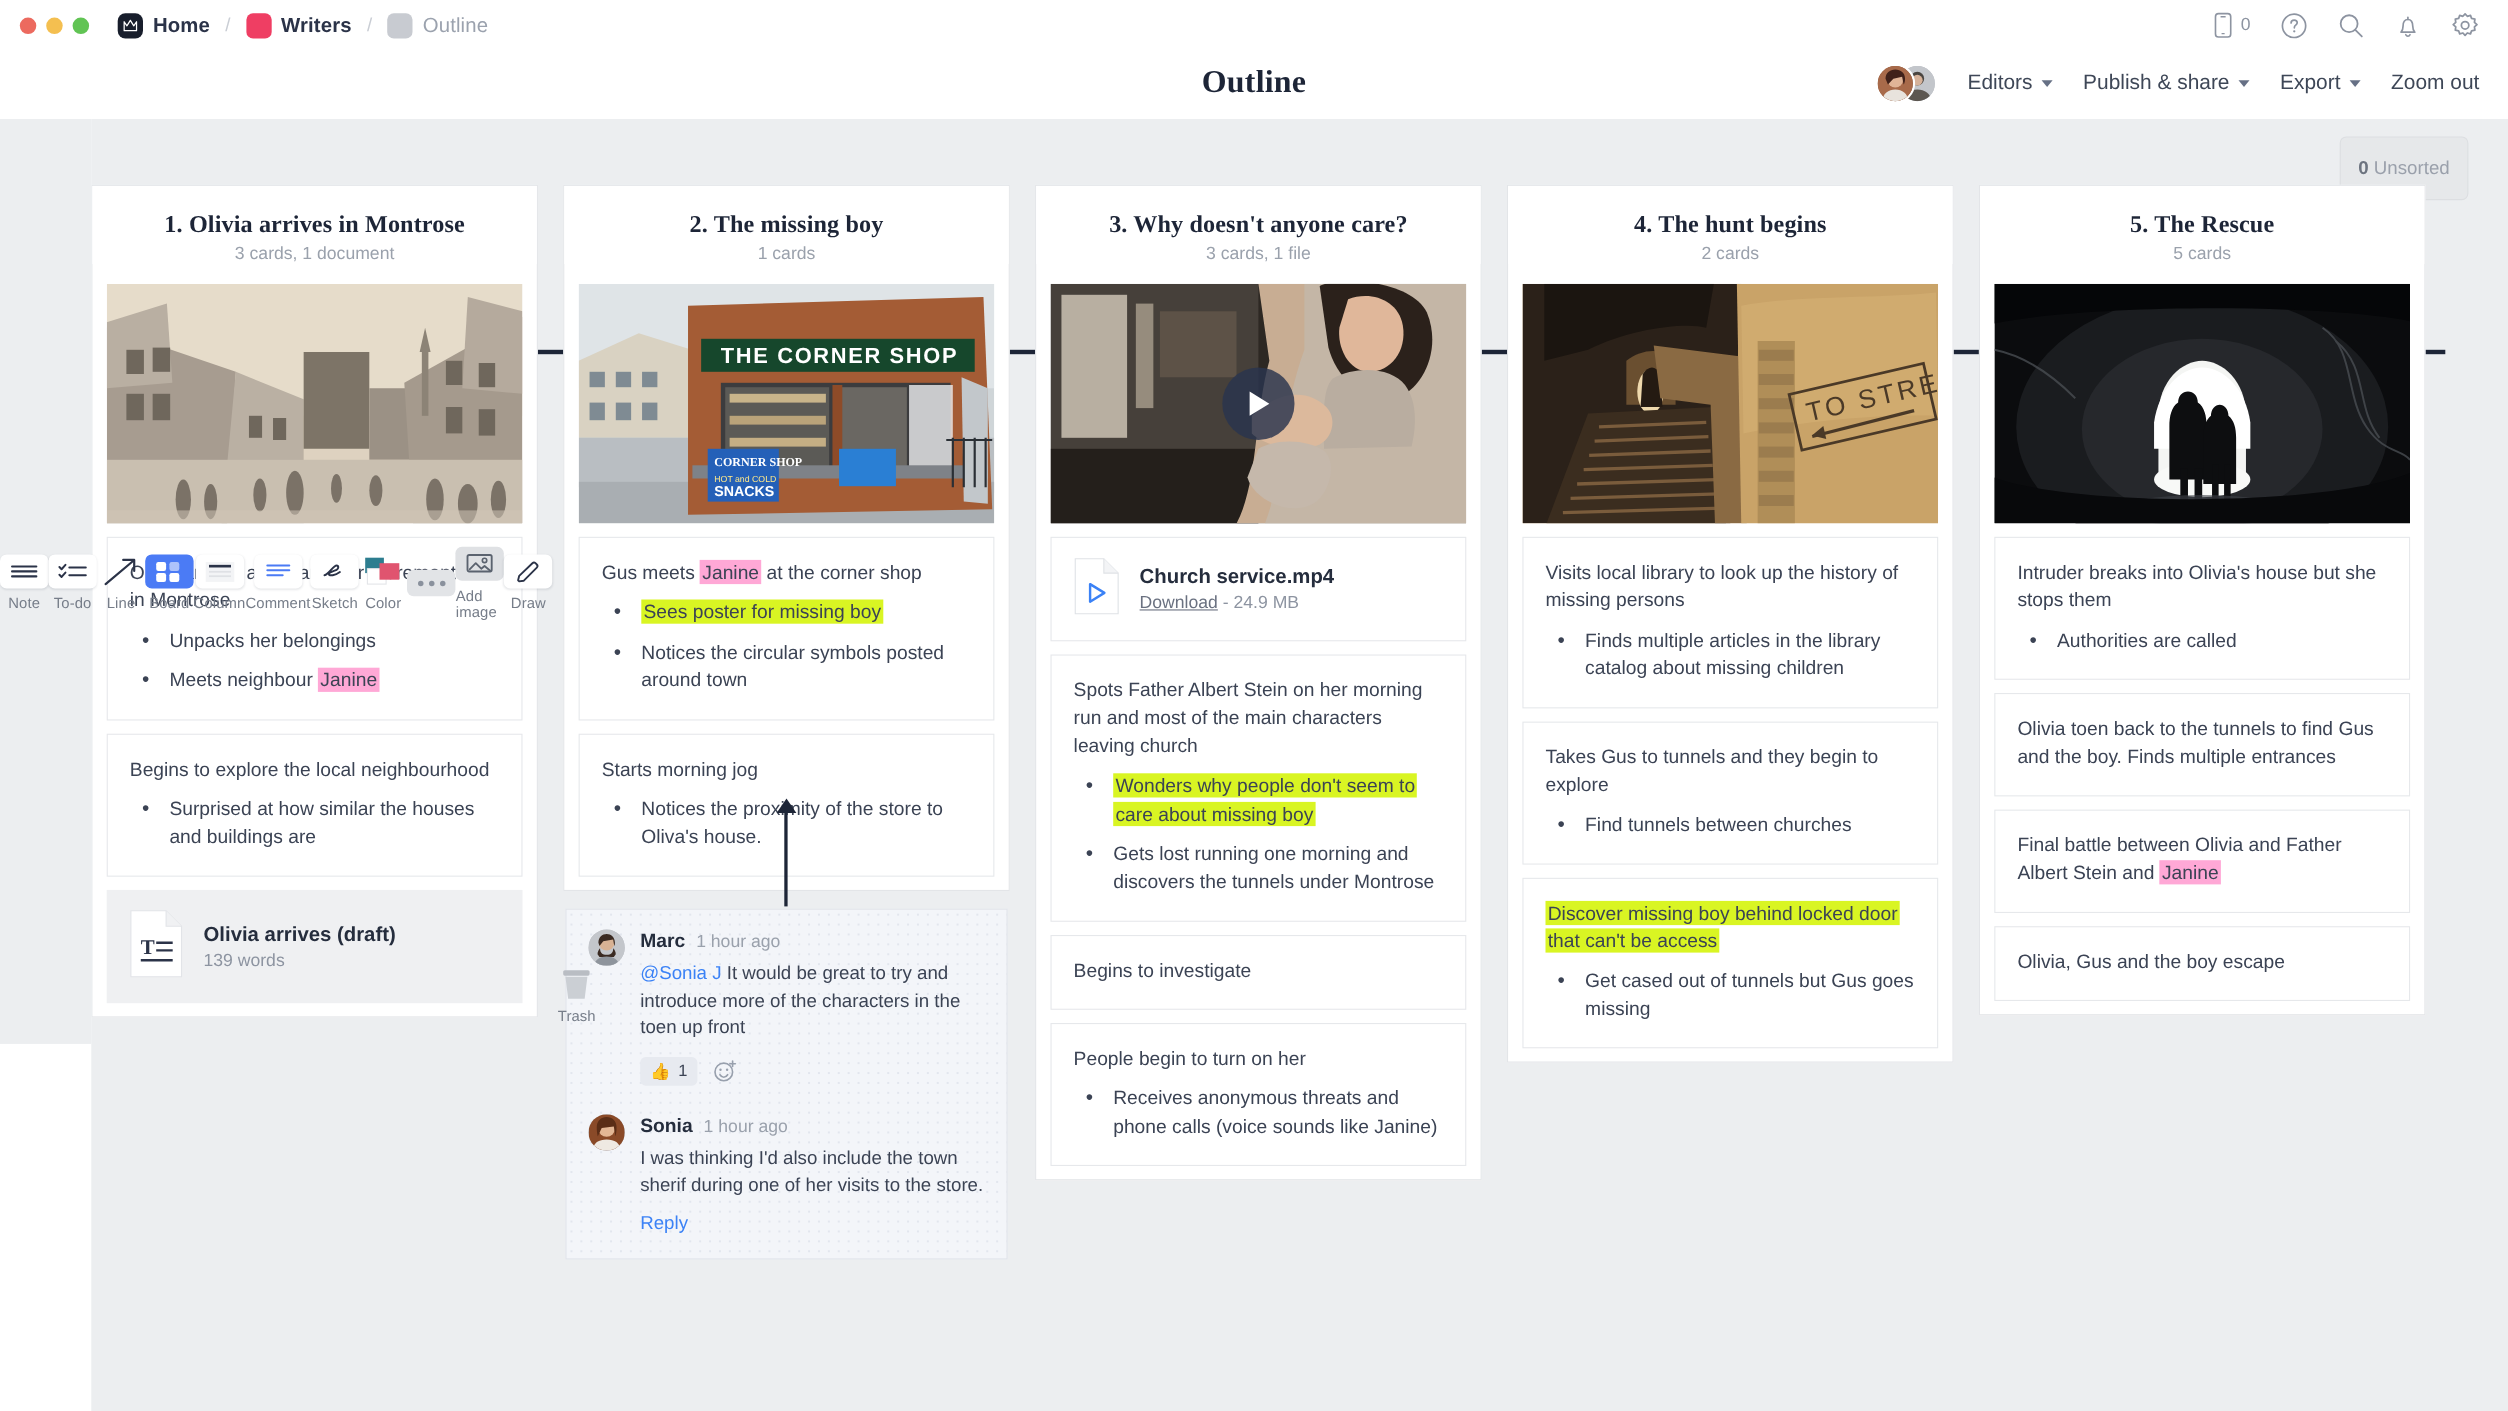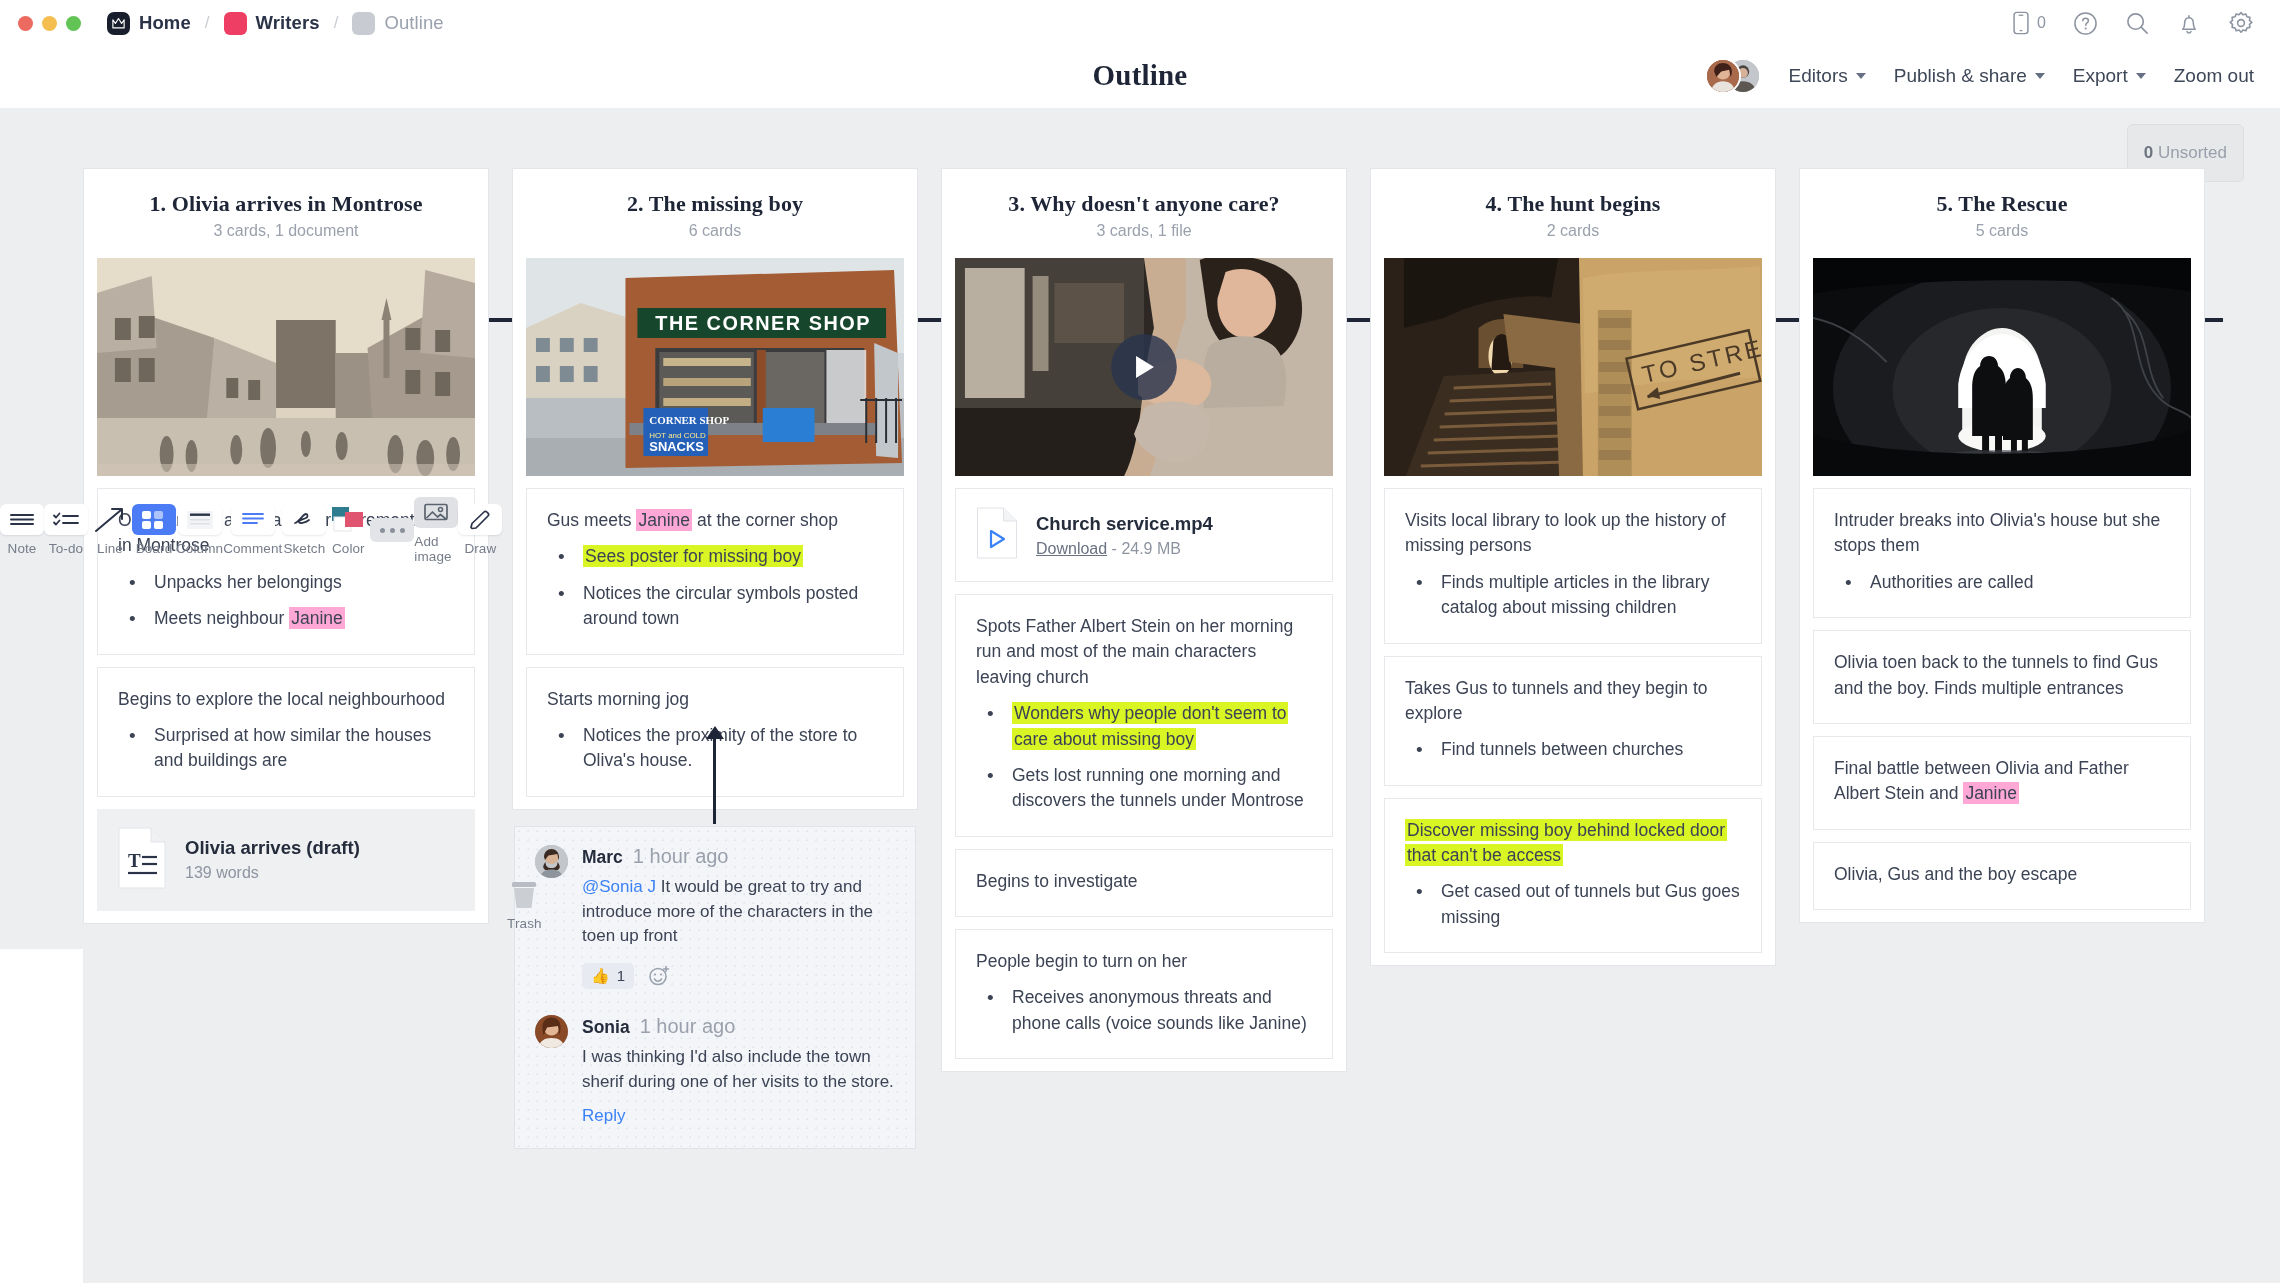--- a/index.html
+++ b/index.html
@@ -179,21 +179,21 @@
     position: absolute; z-index: 3;
     width: 0; height: 0;
     border-left: 9px solid transparent; border-right: 9px solid transparent;
     border-bottom: 13px solid #1d2537;
   }
   .cmt { display: flex; gap: 14px; }
   .cmt + .cmt { margin-top: 26px; }
   .cavatar { flex: 0 0 auto; width: 33px; height: 33px; border-radius: 50%; overflow: hidden; background: #b9bcc2; }
   .cbody { flex: 1 1 auto; }
   .cname { font-size: 17.5px; font-weight: bold; color: #252d3d; }
-  .ctime { font-size: 20px; color: #9aa1ac; margin-left: 10px; font-weight: normal; margin-top: 12px; }
+  .ctime { font-size: 16px; color: #9aa1ac; margin-left: 10px; font-weight: normal; margin-top: 12px; }
   .ctext { font-size: 17px; line-height: 1.45; color: #3b4354; margin-top: 7px; }
   .mention { color: #3b82f6; }
   .reactions { display: flex; align-items: center; gap: 14px; margin-top: 14px; }
   .reaction {
     background: #e7eaf0; border-radius: 5px; padding: 4px 9px;
     font-size: 15px; color: #3b4354; display: flex; align-items: center; gap: 7px;
   }
   .add-reaction { color: #98a0ad; display: flex; align-items: center; }
   .reply-link { font-size: 17px; color: #3b82f6; margin-top: 12px; cursor: pointer; }
 </style>
@@ -543,21 +543,21 @@
               <span class="attach-meta" style="display:block">139 words</span>
             </span>
           </div>
         </div>
       </div>
     </div>
 
     <div class="column" style="left:429px;">
       <div class="col-head">
         <div class="col-title">2. The missing boy</div>
-        <div class="col-sub">6 cards</div>
+        <div class="col-sub">1 cards</div>
       </div>
       <div class="col-body">
         <div class="hero">
           <svg viewBox="0 0 380 218" preserveAspectRatio="none" class="ph">
             <rect width="380" height="218" fill="#cfd5d8"></rect>
             <rect width="380" height="95" fill="#dfe4e7"></rect>
             <path d="M0 70 L0 140 L110 140 L110 62 L55 45Z" fill="#d9d2c2"></path>
             <g fill="#7f8b93">
                 <rect x="10" y="80" width="14" height="14"></rect>
                 <rect x="34" y="80" width="14" height="14"></rect>

